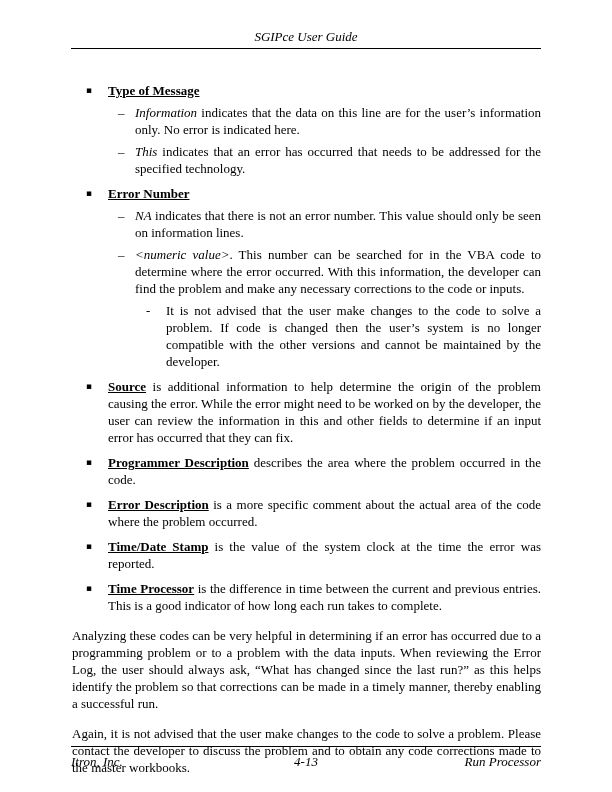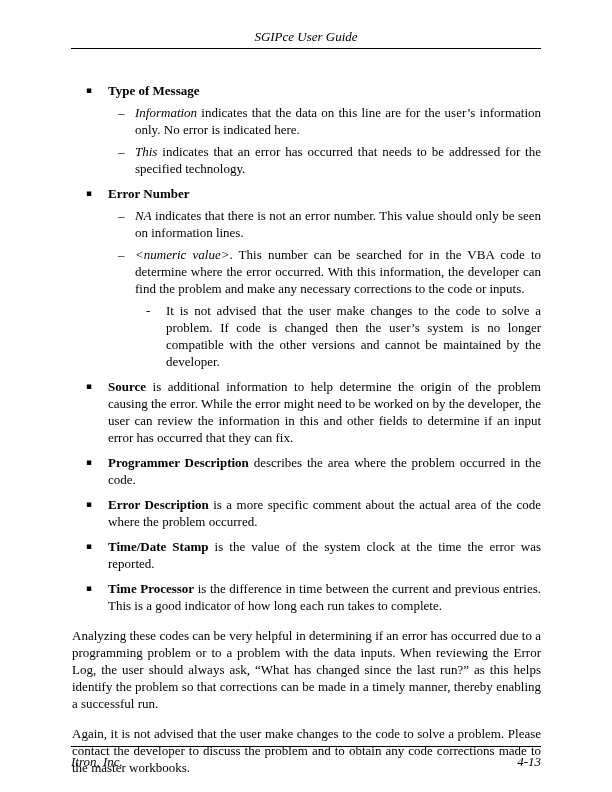--- a/index.html
+++ b/index.html
@@ -21,21 +21,21 @@
     text-align: center;
     font-style: italic;
     padding-bottom: 3px;
     border-bottom: 1px solid #000;
   }
   .content {
     position: absolute;
     top: 74px; left: 72px; right: 71px;
   }
   .just { text-align: justify; }
-  .b { font-weight: bold; }
+  .b { font-weight: bold; text-decoration: underline; }
   .i { font-style: italic; }
   .li { display: flex; }
   .li-body { flex: 1 1 auto; }
   .marker { flex: 0 0 auto; }
   .l1 { margin-top: 8px; margin-left: 14px; }
   .l1 .marker { width: 22px; }
   .l2 { margin-top: 5px; margin-left: 46px; }
   .l2 .marker { width: 17px; }
   .l3 { margin-top: 5px; margin-left: 74px; }
   .l3 .marker { width: 20px; }
@@ -126,15 +126,16 @@
     </div>
 
     <p class="para just">Analyzing these codes can be very helpful in determining if an error has occurred due to a programming problem or to a problem with the data inputs.  When reviewing the Error Log, the user should always ask, “What has changed since the last run?” as this helps identify the problem so that corrections can be made in a timely manner, thereby enabling a successful run.</p>
     <p class="para just">Again, it is not advised that the user make changes to the code to solve a problem.  Please contact the developer to discuss the problem and to obtain any code corrections made to the master workbooks.</p>
 
   </div>
 
   <div class="footer">
     <span class="f-left">Itron, Inc.</span>
     <span class="f-center">4-13</span>
+    <span class="f-right">Run Processor</span>
   </div>
 
 </div>
 
 </body></html>

